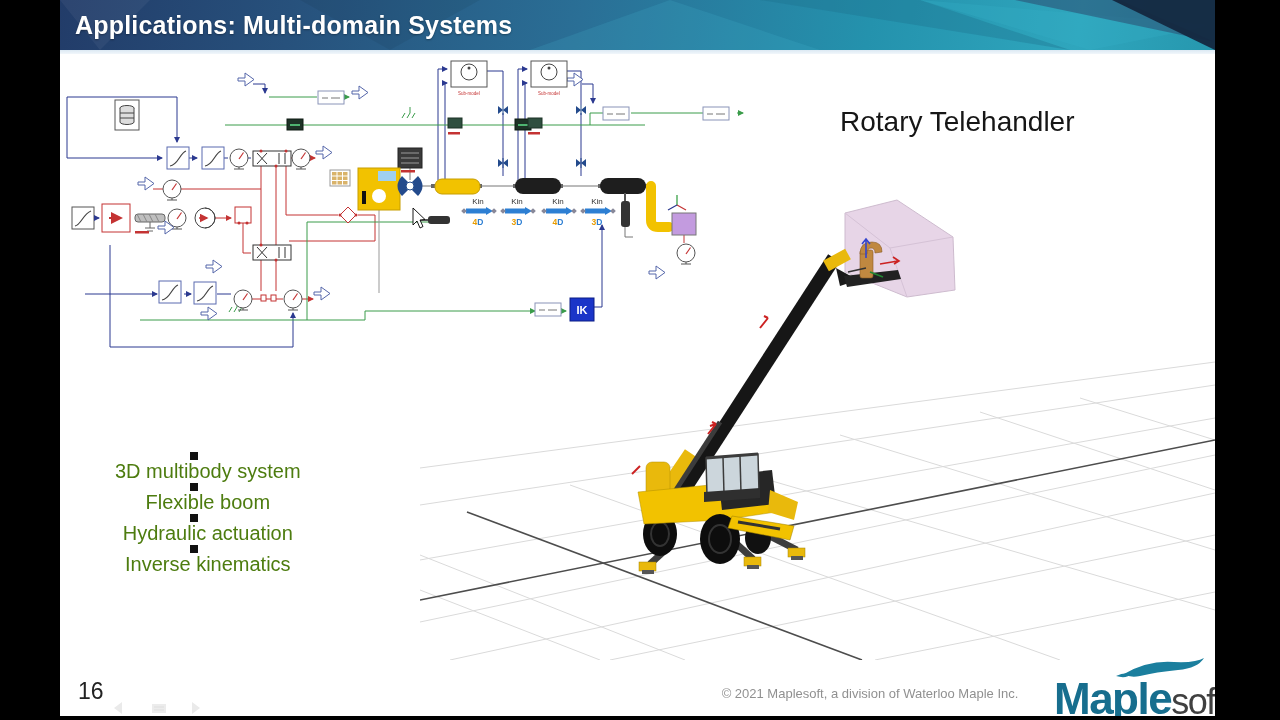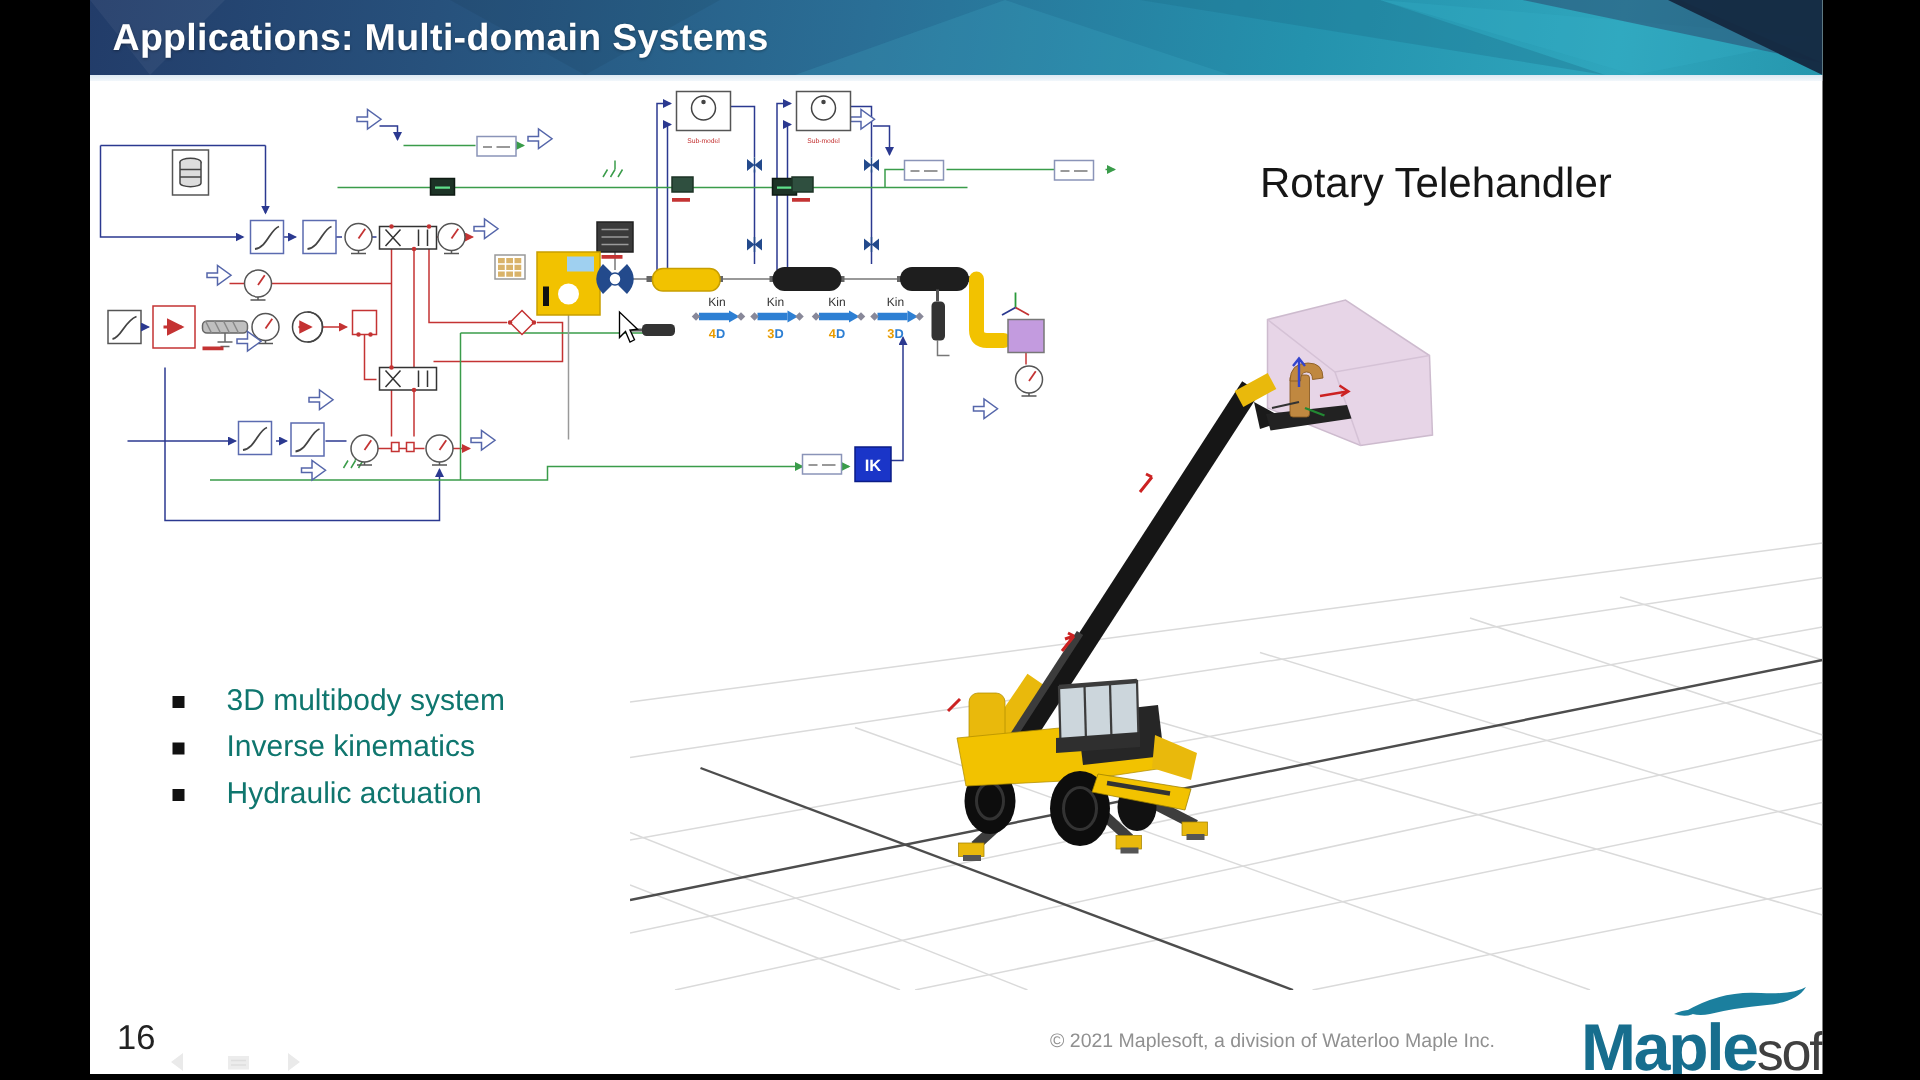--- a/index.html
+++ b/index.html
@@ -10,26 +10,26 @@
   #header{position:absolute;left:0;top:0;width:1155px;height:50px;
           background:linear-gradient(100deg,#223c69 0%,#27517c 20%,#2a6f96 45%,#2492ad 70%,#2fa6bd 88%,#2697ae 100%);}
   #header svg{position:absolute;left:0;top:0;}
   #header .title{position:absolute;left:15px;top:0;line-height:50px;color:#fff;
           font-size:25px;font-weight:700;letter-spacing:.2px;text-shadow:0 1px 2px rgba(0,0,0,.35);}
   #header-strip{position:absolute;left:0;top:50px;width:1155px;height:4px;
           background:linear-gradient(#dce9f3,#f2f7fb);}
   
   #caption{position:absolute;left:780px;top:94px;font-size:28px;color:#161616;margin-top:12px;}
   #bullets{position:absolute;left:55px;top:452px;margin:0;padding:0;list-style:none;}
-  #bullets li{display:flex;align-items:center;height:31px;font-size:20px;color:#0f766e;}
+  #bullets li{display:flex;align-items:center;height:31px;font-size:20px;color:#4d7c0f;flex-direction:column;}
   #bullets .sq{width:8px;height:8px;background:#111;margin-right:28px;flex:0 0 auto;}
   
   #page-number{position:absolute;left:18px;top:678px;font-size:23px;color:#222;}
   #ghost-nav{position:absolute;left:50px;top:698px;}
-  #copyright{position:absolute;left:640px;top:686px;width:340px;text-align:left;
+  #copyright{position:absolute;left:640px;top:686px;width:340px;text-align:center;
              font-size:13px;color:#909090;}
   #logo{position:absolute;left:968px;top:652px;width:200px;height:64px;}
   #logo .word{position:absolute;left:26px;top:22px;white-space:nowrap;letter-spacing:-1.5px;}
   #logo .maple{font-size:44px;font-weight:800;color:#176e8e;}
   #logo .soft{font-size:36px;font-weight:400;color:#404040;}
   #logo .tm{font-size:10px;color:#666;vertical-align:18px;letter-spacing:0;}
   svg{display:block;}
   .abs{position:absolute;}
 </style>
 </head>
@@ -464,25 +464,29 @@
     </g>
   </svg>
 
   <ul id="bullets">
     <li>
           <span class="sq"></span>
           <span>3D multibody system</span>
         </li>
     <li>
           <span class="sq"></span>
-          <span>Inverse kinematics</span>
+          <span>Flexible boom</span>
         </li>
     <li>
           <span class="sq"></span>
           <span>Hydraulic actuation</span>
+        </li>
+    <li>
+          <span class="sq"></span>
+          <span>Inverse kinematics</span>
         </li>
   </ul>
 
   <div id="page-number">16</div>
 
   <svg id="ghost-nav" class="abs" style="left:50px;top:700px;" width="110" height="16">
     <g>
       <path d="M12,2 L4,8 L12,14 Z" fill="#eaeaea"></path>
     </g>
     <g>

